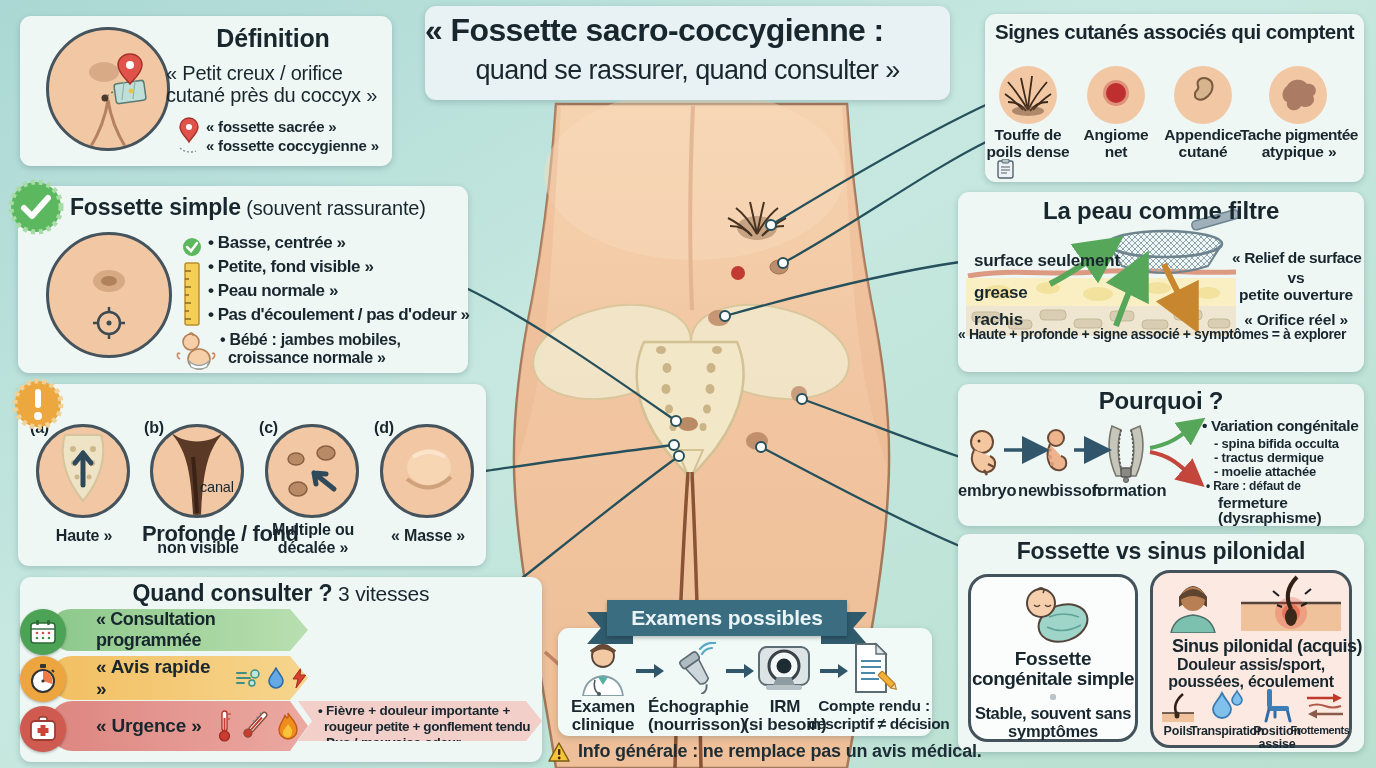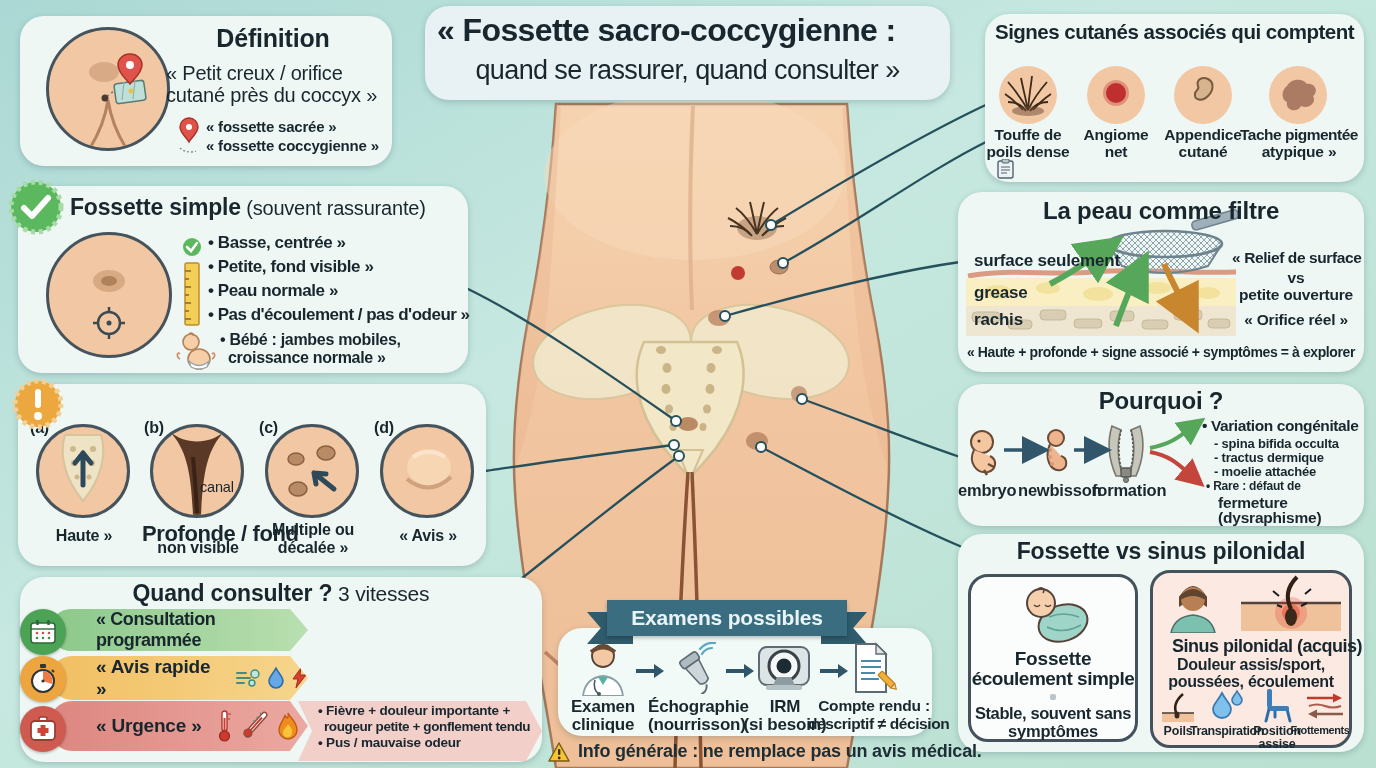--- a/index.html
+++ b/index.html
@@ -1,20 +1,20 @@
 <!DOCTYPE html>
 <html><head>
 <meta charset="utf-8">
 <style>
   *{box-sizing:border-box;margin:0;padding:0}
   body{background:#8fbcb8;font-family:"Liberation Sans",sans-serif}
   .canvas{position:relative;width:1376px;height:768px;overflow:hidden;color:#18262e;
     background:linear-gradient(150deg,#abd8d4 0%,#c6e8e0 42%,#b9e0d0 100%);
     font-family:"Liberation Sans",sans-serif;letter-spacing:-0.2px}
-  .panel{position:absolute;background:#eef7f4;border-radius:24px;box-shadow:0 2px 6px rgba(30,60,70,.22)}
+  .panel{position:absolute;background:#eef7f4;border-radius:11px;box-shadow:0 2px 6px rgba(30,60,70,.22)}
   .t{position:absolute;white-space:nowrap;line-height:1.05}
   .b{font-weight:700}
   .sb{font-weight:700}
   .ctr{text-align:center}
   svg{display:block}
   .anat{position:absolute;left:0;top:0}
   .badge{position:absolute;z-index:3}
   .crow{position:absolute;left:8;height:44}
   .band{position:absolute;top:2;height:40;display:flex;align-items:center;
     clip-path:polygon(0 0,calc(100% - 18px) 0,100% 50%,calc(100% - 18px) 100%,0 100%);
@@ -105,21 +105,21 @@
         <circle cx="725" cy="316" r="5"></circle>
       <circle cx="676" cy="421" r="5"></circle>
         <circle cx="674" cy="445" r="5"></circle>
         <circle cx="679" cy="456" r="5"></circle>
       <circle cx="802" cy="399" r="5"></circle>
         <circle cx="761" cy="447" r="5"></circle>
     </g>
   </svg>
 
   <div class="panel" style="left:425px;top:6px;width:525px;height:94px;background:#e8f1f3">
-    <div class="t b ctr" style="left:12px;top:8px;width:427px;font-size:32px;letter-spacing:-0.6px">« Fossette sacro-coccygienne :</div>
+    <div class="t b ctr" style="left:0;top:8px;width:427px;font-size:32px;letter-spacing:-0.6px">« Fossette sacro-coccygienne :</div>
     <div class="t ctr" style="left:0;top:50px;width:525px;font-size:27px;font-weight:500;letter-spacing:-0.6px">quand se rassurer, quand consulter »</div>
   </div>
 
   <div class="panel" style="left:20px;top:16px;width:372px;height:150px">
     <div class="skin-circ" style="left:26px;top:11px;width:124px;height:124px">
       <svg width="118" height="118" viewBox="0 0 118 118">
         <ellipse cx="55" cy="42" rx="15" ry="10" fill="#cfa27c" opacity=".75"></ellipse>
         <path d="M59,70 C56,90 49,105 41,118 M59,70 C62,90 69,105 77,118" stroke="#b5825f" stroke-width="3" fill="none"></path>
         <circle cx="56" cy="68" r="3.5" fill="#4a3a30"></circle>
         <path d="M58,66 C66,60 74,56 80,52" stroke="#5a6a72" stroke-width="1.5" stroke-dasharray="2 3" fill="none"></path>
@@ -234,21 +234,21 @@
     <div class="t sb ctr" style="left:235px;top:156px;width:120px;font-size:16px">décalée »</div>
 
     <div class="t sb" style="left:356px;top:36px;font-size:16px">(d)</div>
     <div class="skin-circ" style="left:362px;top:40px;width:94px;height:94px">
       <svg width="88" height="88" viewBox="0 0 88 88">
         <ellipse cx="46" cy="40" rx="22" ry="18" fill="#f7d6b4"></ellipse>
         <path d="M24,52 Q46,70 68,50" stroke="#c79872" stroke-width="4" fill="none" opacity=".8"></path>
         <path d="M30,30 Q46,20 62,30" stroke="#fbe6cd" stroke-width="4" fill="none" opacity=".9"></path>
       </svg>
     </div>
-    <div class="t sb ctr" style="left:350px;top:144px;width:120px;font-size:16px">« Avis »</div>
+    <div class="t sb ctr" style="left:350px;top:144px;width:120px;font-size:16px">« Masse »</div>
   </div>
 
   <div class="panel" style="left:20px;top:577px;width:522px;height:185px">
     <div class="t ctr" style="left:0;top:4px;width:522px;font-size:23px"><span class="b">Quand consulter ?</span><span style="font-size:21px;font-weight:500"> 3 vitesses</span></div>
 
     <div class="crow" style="top:32px;width:510px">
       <div class="iconcirc" style="background:#4da355;top:0">
         <svg width="28" height="26" viewBox="0 0 28 26">
             <rect x="2" y="4" width="24" height="20" rx="3" fill="#fff" stroke="#2c6b38" stroke-width="1.6"></rect>
             <path d="M2,10 H26" stroke="#2c6b38" stroke-width="1.4"></path>
@@ -328,21 +328,21 @@
               <rect x="13.5" y="4" width="2" height="17" fill="#cc3b30"></rect>
               <circle cx="14.5" cy="25" r="4" fill="#cc3b30" stroke="#8a4a3a" stroke-width="1.2"></circle>
               <path d="M12,2 h-2 M12,7 h-2 M12,12 h-2" stroke="#4f8a8a" stroke-width="1.2"></path>
             </g>
           </svg>
         <svg style="margin-left:6px" width="24" height="28" viewBox="0 0 24 28">
             <path d="M12,1 C15,7 21,10 21,18 A9,9 0 1 1 3,18 C3,12 8,8 9,3 C10,7 13,7 12,1 Z" fill="#ef8b1f" stroke="#c05c12" stroke-width="1.4"></path>
             <path d="M12,12 C14,15 17,17 16,21 A4.5,4.5 0 1 1 7,21 C7,17 11,15 12,12 Z" fill="#f7c43a"></path>
           </svg>
       </div>
-      <div class="dband" style="left:278px;width:244px;height:60px;background:#f2cfc9">
+      <div class="dband" style="left:278px;width:244px;height:40px;background:#f2cfc9">
         <div class="t b" style="left:20px;top:3px;font-size:13.5px">• Fièvre + douleur importante +</div>
         <div class="t b" style="left:26px;top:19px;font-size:13.5px;letter-spacing:-0.4px">rougeur petite + gonflement tendu</div>
         <div class="t b" style="left:20px;top:35px;font-size:13.5px">• Pus / mauvaise odeur</div>
       </div>
     </div>
   </div>
 
   <div class="panel" style="left:985px;top:14px;width:379px;height:168px">
     <div class="t b ctr" style="left:0;top:7px;width:379px;font-size:20.5px;letter-spacing:-0.5px">Signes cutanés associés qui comptent</div>
     <div class="skin-circ" style="left:14px;top:52px;width:58px;height:58px;border-width:0">
@@ -434,21 +434,21 @@
       <path d="M206,72 C214,90 222,104 230,120" stroke="#c8872e" stroke-width="6" fill="none" marker-end="url(#morange)"></path>
     </svg>
     <div class="t b ctr" style="left:0;top:6px;width:406px;font-size:24px">La peau comme filtre</div>
     <div class="t b" style="left:16px;top:60px;font-size:17px">surface seulement</div>
     <div class="t b" style="left:16px;top:92px;font-size:17px">grease</div>
     <div class="t b" style="left:16px;top:119px;font-size:17px">rachis</div>
     <div class="t b ctr" style="left:274px;top:58px;width:128px;font-size:15.5px;letter-spacing:-0.4px">« Relief de surface</div>
     <div class="t b ctr" style="left:274px;top:78px;width:128px;font-size:15.5px">vs</div>
     <div class="t b ctr" style="left:274px;top:95px;width:128px;font-size:15.5px">petite ouverture</div>
     <div class="t b ctr" style="left:274px;top:120px;width:128px;font-size:15.5px">« Orifice réel »</div>
-    <div class="t b ctr" style="left:0;top:153px;width:406px;font-size:14px;letter-spacing:-0.4px">« Haute + profonde + signe associé + symptômes = à explorer</div>
+    <div class="t b ctr" style="left:0;top:135px;width:374px;font-size:14px;letter-spacing:-0.4px">« Haute + profonde + signe associé + symptômes = à explorer</div>
   </div>
 
   <div class="panel" style="left:958px;top:384px;width:406px;height:142px">
     <svg style="position:absolute;left:0;top:0" width="406" height="142" viewBox="0 0 406 142">
       <defs>
         <marker id="mteal" markerWidth="8" markerHeight="8" refX="4" refY="4" orient="auto">
             <path d="M0,0 L8,4 L0,8 Z" fill="#31566b"></path>
           </marker>
         <marker id="mg2" markerWidth="7" markerHeight="7" refX="3.5" refY="3.5" orient="auto">
             <path d="M0,0 L7,3.5 L0,7 Z" fill="#57a75b"></path>
@@ -501,21 +501,21 @@
     <div class="t b ctr" style="left:0;top:5px;width:406px;font-size:23px">Fossette vs sinus pilonidal</div>
     <div class="card" style="left:10px;top:40px;width:170px;height:168px;background:#fbfdfd">
       <svg style="position:absolute;left:46px;top:6px" width="76" height="62" viewBox="0 0 76 62">
         <ellipse cx="46" cy="40" rx="25" ry="18" transform="rotate(-18 46 40)" fill="#9fd4c8" stroke="#54433a" stroke-width="2"></ellipse>
         <path d="M32,34 Q46,28 62,34 M30,44 Q46,52 64,42" stroke="#5fa396" stroke-width="1.6" fill="none"></path>
         <circle cx="24" cy="20" r="14" fill="#f6d0ac" stroke="#54433a" stroke-width="2"></circle>
         <path d="M20,7 C24,3 29,5 26,10" stroke="#54433a" stroke-width="1.6" fill="none"></path>
         <path d="M17,22 q3,3 6,0 M28,22 q3,3 6,0" stroke="#54433a" stroke-width="1.5" fill="none"></path>
       </svg>
       <div class="t b ctr" style="left:0;top:72px;width:164px;font-size:19px">Fossette</div>
-      <div class="t b ctr" style="left:0;top:92px;width:164px;font-size:19px;letter-spacing:-0.5px">écoulement simple</div>
+      <div class="t b ctr" style="left:0;top:92px;width:164px;font-size:19px;letter-spacing:-0.5px">congénitale simple</div>
       <div style="position:absolute;left:79px;top:117px;width:6px;height:6px;background:#b9c4c9;border-radius:2px"></div>
       <div class="t b ctr" style="left:0;top:128px;width:164px;font-size:16.5px;letter-spacing:-0.4px">Stable, souvent sans</div>
       <div class="t b ctr" style="left:0;top:146px;width:164px;font-size:16.5px">symptômes</div>
     </div>
     <div class="card" style="left:192px;top:36px;width:202px;height:178px;background:#fbe9e2">
       <svg style="position:absolute;left:14px;top:6px" width="52" height="54" viewBox="0 0 52 54">
         <path d="M12,18 Q26,-4 40,18 L40,28 Q26,18 12,28 Z" fill="#5f4430"></path>
         <circle cx="26" cy="20" r="12" fill="#b97f54"></circle>
         <path d="M12,18 Q26,2 40,18 L40,22 Q26,12 12,22 Z" fill="#5f4430"></path>
         <path d="M4,54 Q7,38 26,36 Q45,38 48,54 Z" fill="#7cc0b0" stroke="#4e6e68" stroke-width="1.5"></path>

